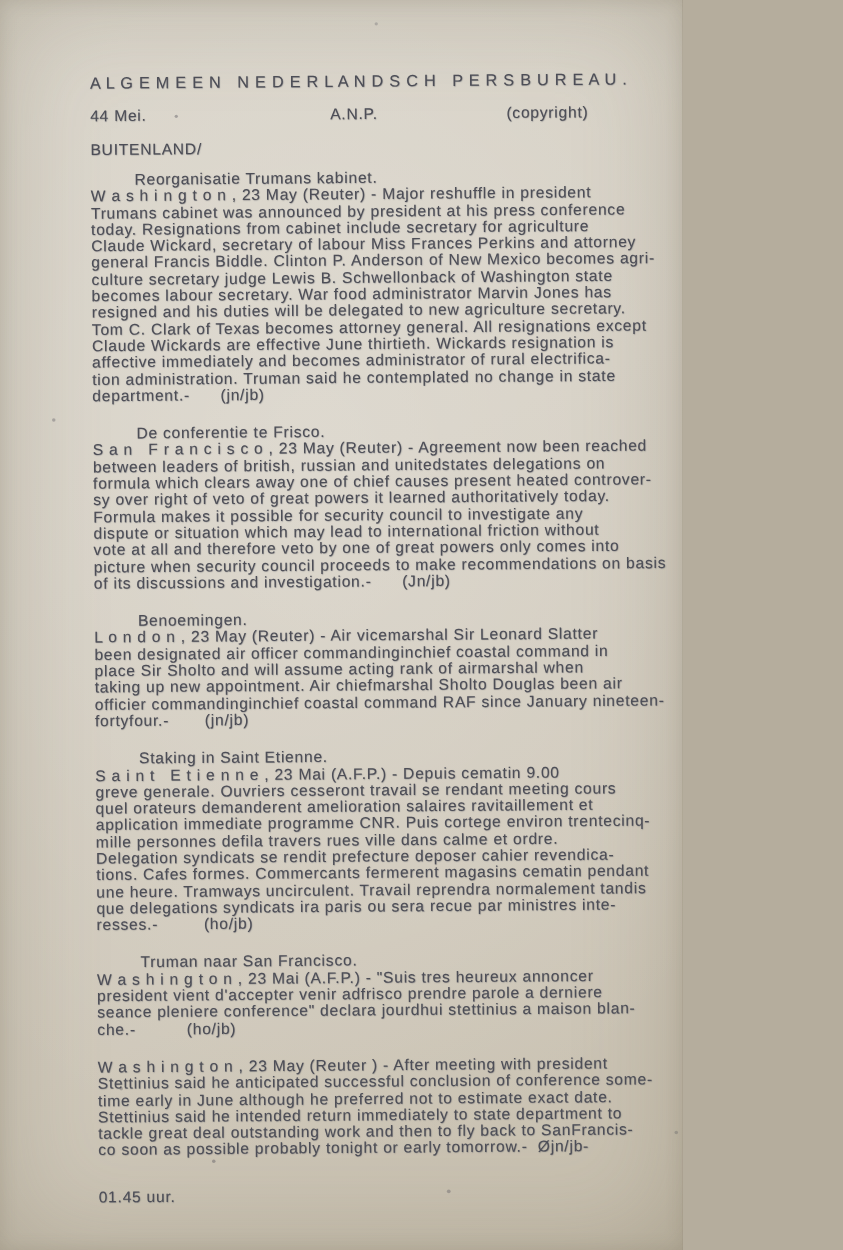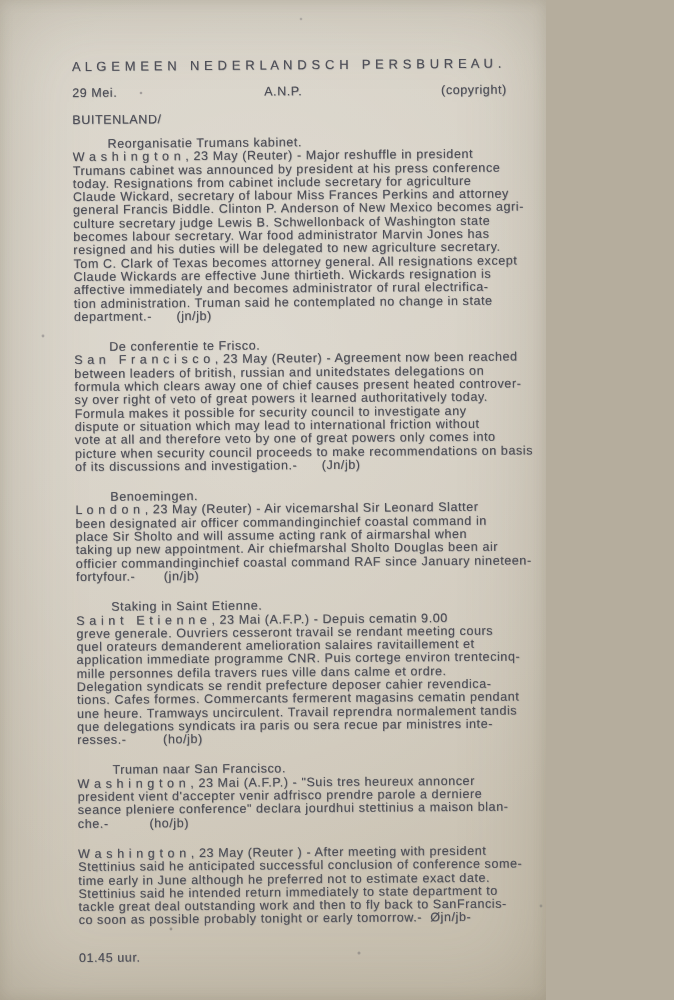--- a/index.html
+++ b/index.html
@@ -39,21 +39,21 @@
   }
   .meta-row {
     position: relative;
     height: 14px;
     margin-top: 12px;
     font-size: 12.5px;
   }
   .meta-row span { position: absolute; white-space: pre; letter-spacing: 0.6px; }
   .meta-date { left: 0; }
   .meta-anp  { left: 192px; }
-  .meta-copy { left: 333px; margin-left: 36px; }
+  .meta-copy { left: 333px; }
   .meta-page { left: 481px; letter-spacing: 2px; }
   .section {
     margin-top: 13px;
     font-size: 12.5px;
     letter-spacing: 0.6px;
     white-space: pre;
   }
   .line, .heading {
     font-size: 12.5px;
     line-height: 13.3px;
@@ -94,21 +94,21 @@
 </head>
 <body>
 
 <div class="page">
   <div class="specks"></div>
   <div class="content">
 
     <div class="title">A L G E M E E N   N E D E R L A N D S C H   P E R S B U R E A U .</div>
 
     <div class="meta-row">
-      <span class="meta-date">29 Mei.</span>
+      <span class="meta-date">44 Mei.</span>
       <span class="meta-anp">A.N.P.</span>
       <span class="meta-copy">(copyright)</span>
       <span class="meta-page">- 7 -</span>
     </div>
 
     <div class="section">BUITENLAND/</div>
 
     <div class="article first">
       <div class="heading">Reorganisatie Trumans kabinet.</div>
       <div class="line">W a s h i n g t o n , 23 May (Reuter) - Major reshuffle in president</div>

